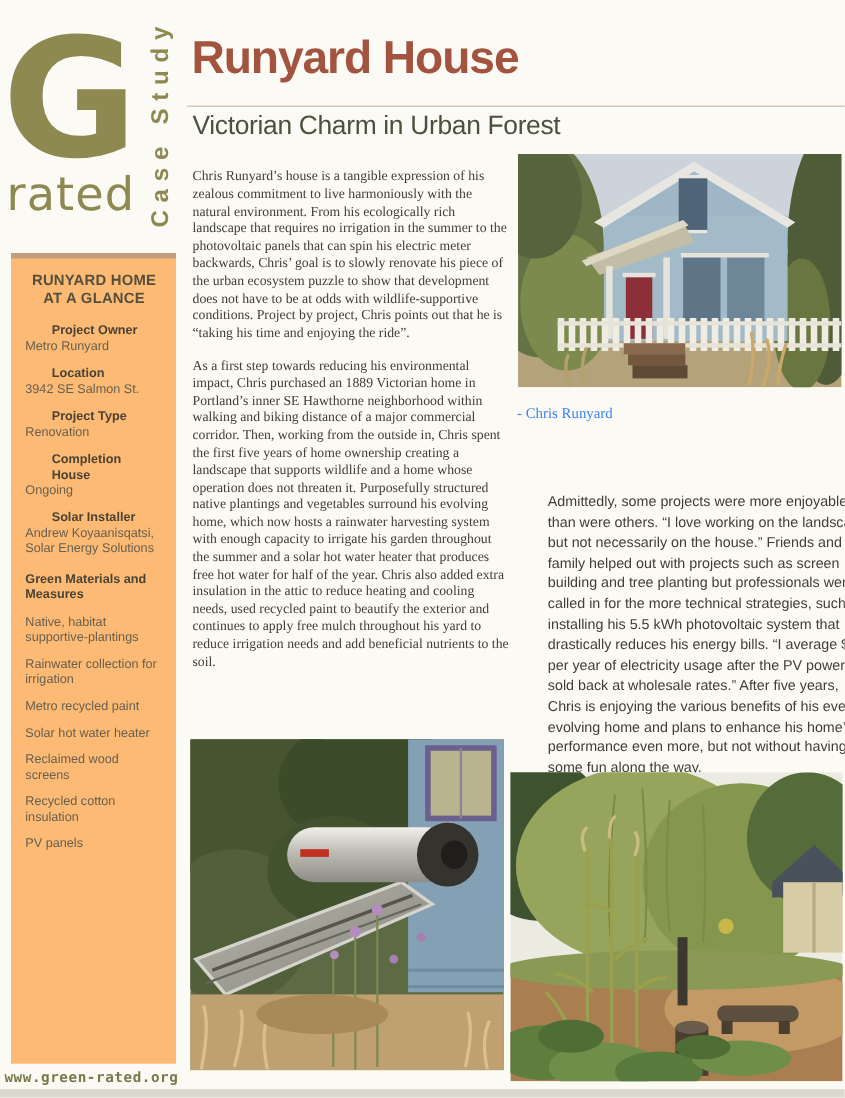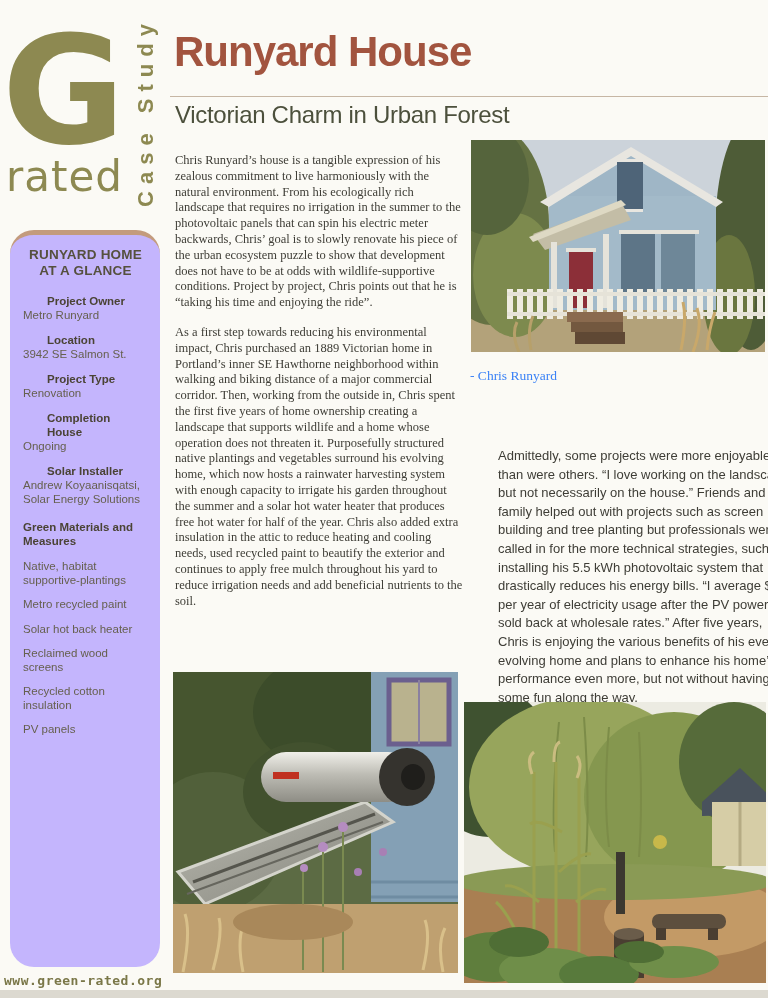--- a/index.html
+++ b/index.html
@@ -34,22 +34,22 @@
     position:absolute;left:170px;top:96px;width:598px;height:1px;
     background:#c6b6a4;
   }
   .page-subtitle{
     position:absolute;left:175px;top:101px;
     font-size:24px;font-weight:500;color:#4c503c;letter-spacing:-0.3px;
   }
   
   .sidebar{
     position:absolute;left:10px;top:230px;width:150px;height:737px;
-    background:#c4b5fd;border-top:5px solid #c39b7d;
-    box-sizing:border-box;padding:12px 12px 0 13px;border-radius:24px;
+    background:#fdba74;border-top:5px solid #c39b7d;
+    box-sizing:border-box;padding:12px 12px 0 13px;
   }
   .sidebar-heading{
     text-align:center;font-weight:bold;font-size:13.5px;line-height:16px;
     color:#55503e;margin-bottom:15px;letter-spacing:0.2px;
   }
   .sb-field{margin-bottom:11px;}
   .sb-label{font-weight:bold;font-size:11.5px;line-height:14px;color:#4a4335;margin-left:24px;}
   .sb-value{font-size:11.5px;line-height:14px;color:#66604f;}
   .sb-measures-heading{
     font-weight:bold;font-size:11.5px;line-height:14px;color:#4a4335;
@@ -129,22 +129,23 @@
       <div class="sb-label">Completion House</div>
       <div class="sb-value">Ongoing</div>
     </div>
     <div class="sb-field">
       <div class="sb-label">Solar Installer</div>
       <div class="sb-value">Andrew Koyaanisqatsi, Solar Energy Solutions</div>
     </div>
 
     <div class="sb-measures-heading">Green Materials and Measures</div>
     <div class="sb-measure">Native, habitat supportive-plantings</div>
+    <div class="sb-measure">Rainwater collection for irrigation</div>
     <div class="sb-measure">Metro recycled paint</div>
-    <div class="sb-measure">Solar hot back heater</div>
+    <div class="sb-measure">Solar hot water heater</div>
     <div class="sb-measure">Reclaimed wood screens</div>
     <div class="sb-measure">Recycled cotton insulation</div>
     <div class="sb-measure">PV panels</div>
   </div>
 
   <div class="col-left">
     <p>Chris Runyard’s house is a tangible expression of his zealous commitment to live harmoniously with the natural environment.  From his ecologically rich landscape that requires no irrigation in the summer to the photovoltaic panels that can spin his electric meter backwards, Chris’ goal is to slowly renovate his piece of the urban ecosystem puzzle to show that development does not have to be at odds with wildlife-supportive conditions.  Project by project, Chris points out that he is “taking his time and enjoying the ride”.</p>
     <p>As a first step towards reducing his environmental impact, Chris purchased an 1889 Victorian home in Portland’s inner SE Hawthorne neighborhood within walking and biking distance of a major commercial corridor.  Then, working from the outside in, Chris spent the first five years of home ownership creating a landscape that supports wildlife and a home whose operation does not threaten it.  Purposefully structured native plantings and vegetables surround his evolving home, which now hosts a rainwater harvesting system with enough capacity to irrigate his garden throughout the summer and a solar hot water heater that produces free hot water for half of the year.  Chris also added extra insulation in the attic to reduce heating and cooling needs, used recycled paint to beautify the exterior and continues to apply free mulch throughout his yard to reduce irrigation needs and add beneficial nutrients to the soil.</p>
   </div>
 

